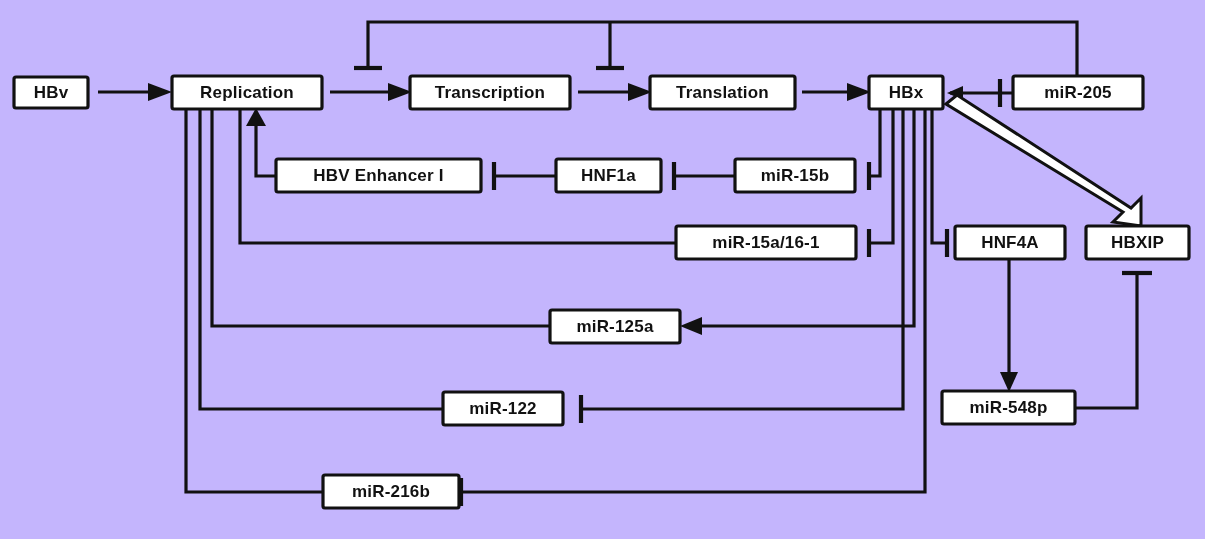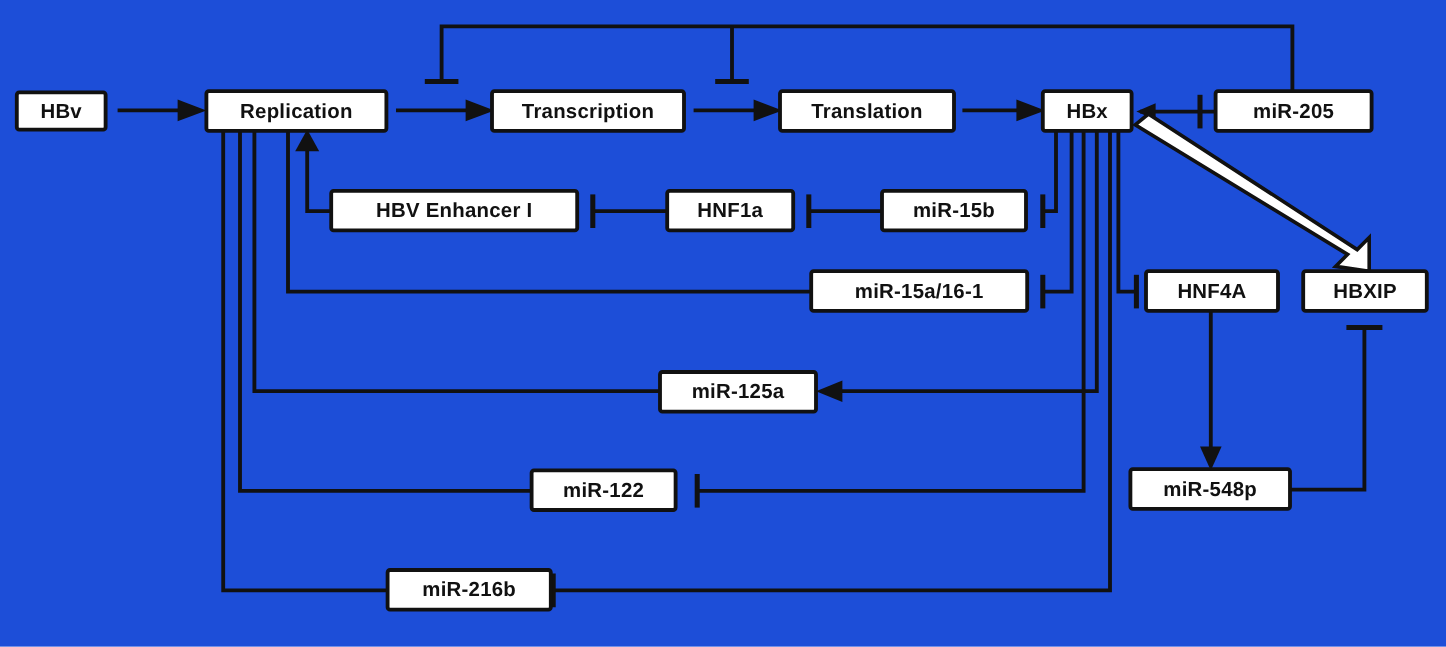--- a/index.html
+++ b/index.html
@@ -7,21 +7,21 @@
     padding: 0;
     background: #ffffff;
   }
   body {
     font-family: "Liberation Sans", sans-serif;
   }
   #diagram-root {
     position: relative;
     width: 1205px;
     height: 539px;
-    background: #1d4ed8;
+    background: #c4b5fd;
     overflow: hidden;
   }
   svg#pathway-svg {
     position: absolute;
     left: 0;
     top: 0;
     width: 1205px;
     height: 539px;
   }
   .node-box {

